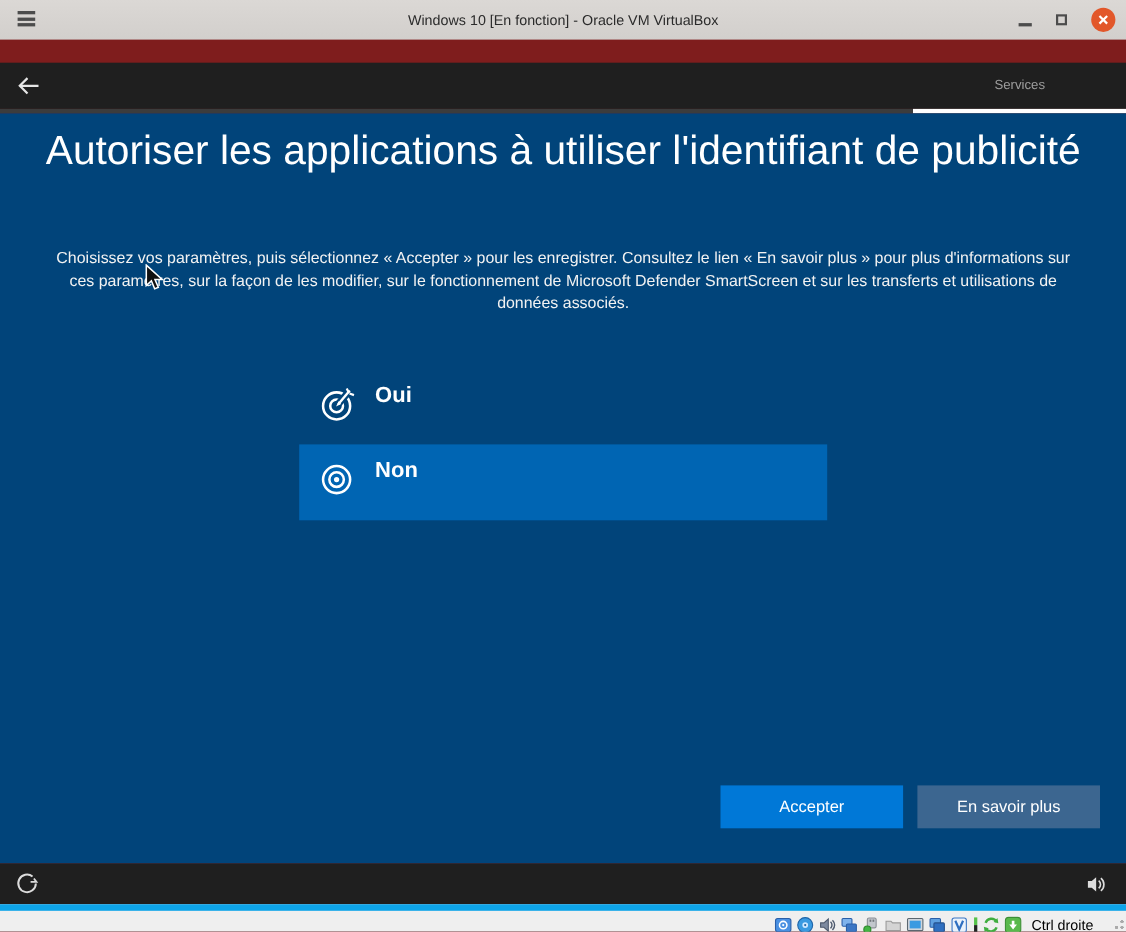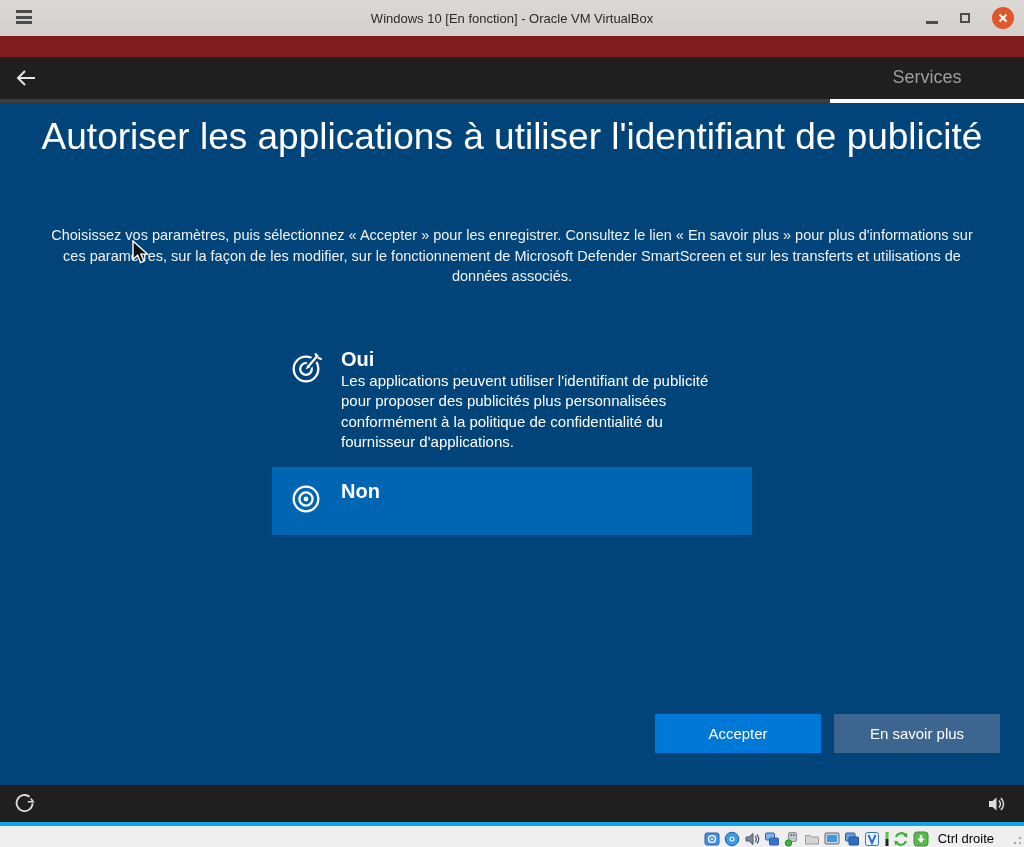--- a/index.html
+++ b/index.html
@@ -26,21 +26,21 @@
     background:#d5d2cf; display:flex; align-items:center; padding-left:10px; gap:20px;
     font-size:13px; color:#1c1c1c;
   }
   .menu-item { cursor:default; }
 
   
   .oobe-header { position:absolute; top:57px; left:0; width:1024px; height:42px; background:#1f1f1f; }
   .back-button { position:absolute; left:14px; top:10px; width:24px; height:22px; }
   .header-sep { position:absolute; top:99px; left:0; width:1024px; height:4px; background:#3c3c3c; }
   .services-tab { position:absolute; top:57px; left:830px; width:194px; height:40px;
-    color:#9e9e9e; font-size:18px; display:flex; align-items:center; justify-content:center; }
+    color:#9e9e9e; font-size:12px; display:flex; align-items:center; justify-content:center; }
   .services-underline { position:absolute; top:99px; left:830px; width:194px; height:4px; background:#ffffff; }
 
   
   .oobe-body { position:absolute; top:103px; left:0; width:1024px; height:682px; background:#01447a; color:#fff;padding-left:46px; }
   .oobe-title {
     position:absolute; top:8px; left:40px; width:944px;
     font-size:37px; font-weight:300; line-height:52px; text-align:center; color:#ffffff;
   }
   .oobe-subtitle {
     position:absolute; top:122px; left:40px; width:944px;
@@ -61,21 +61,21 @@
   .btn-accept { background:#0078d7; }
 
   
   .oobe-footer { position:absolute; top:785px; left:0; width:1024px; height:37px; background:#1f1f1f; }
   .ease-icon { position:absolute; left:15px; top:8px; }
   .volume-icon { position:absolute; right:18px; top:9px; }
 
   
   .vbox-statusbar {
     position:absolute; top:822px; left:0; width:1024px; height:25px;
-    background:#efefef; border-top:4px solid #0ea5e9;
+    background:#efefef; border-top:6px solid #0ea5e9;
   }
   .status-icons { position:absolute; right:30px; top:0; height:25px; display:flex; align-items:center; gap:3px; }
   .sicon { width:17px; height:17px; display:flex; align-items:center; justify-content:center; }
   .host-key-label { font-size:13px; color:#000; margin-left:5px; }
   .resize-grip { position:absolute; right:2px; bottom:2px; width:12px; height:12px;
     background:
       radial-gradient(circle at 10px 10px, #aaa 1.4px, transparent 1.6px),
       radial-gradient(circle at 10px 5px,  #aaa 1.4px, transparent 1.6px),
       radial-gradient(circle at 5px 10px,  #aaa 1.4px, transparent 1.6px);
   }
@@ -132,21 +132,20 @@
             <circle cx="16" cy="18" r="5.8" fill="none" stroke="#fff" stroke-width="2.3"></circle>
             <line x1="28" y1="4" x2="17" y2="17" stroke="#01447a" stroke-width="6.5"></line>
             <line x1="28" y1="4" x2="17.5" y2="16.5" stroke="#fff" stroke-width="2.2"></line>
             <polygon points="15.5,18.5 20.2,16.2 17.8,13.8" fill="#fff"></polygon>
             <line x1="25.2" y1="2.2" x2="27.2" y2="6.2" stroke="#fff" stroke-width="2"></line>
             <line x1="27.8" y1="6.8" x2="31.8" y2="8.2" stroke="#fff" stroke-width="2"></line>
           </svg>
         </div>
         <div class="option-text">
           <div class="option-label">Oui</div>
-          <div>Les applications peuvent utiliser l'identifiant de publicité pour proposer des publicités plus personnalisées conformément à la politique de confidentialité du fournisseur d'applications.</div>
         </div>
       </div>
 
       <div class="option selected">
         <div class="option-icon">
           <svg width="34" height="34" viewBox="0 0 34 34">
             <circle cx="16" cy="16" r="12.3" fill="none" stroke="#fff" stroke-width="2.3"></circle>
             <circle cx="16" cy="16" r="6.6" fill="none" stroke="#fff" stroke-width="2.3"></circle>
             <circle cx="16" cy="16" r="2.4" fill="#fff"></circle>
           </svg>

